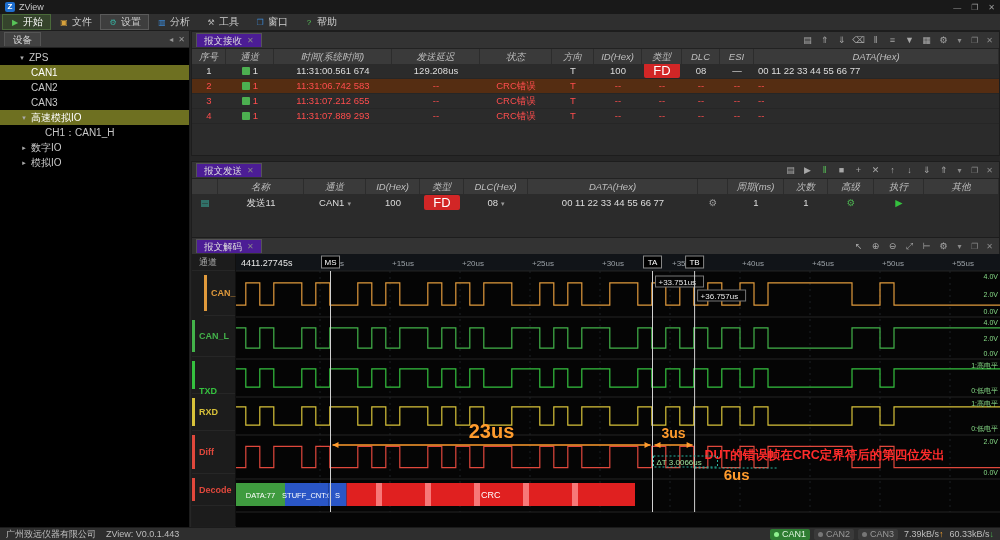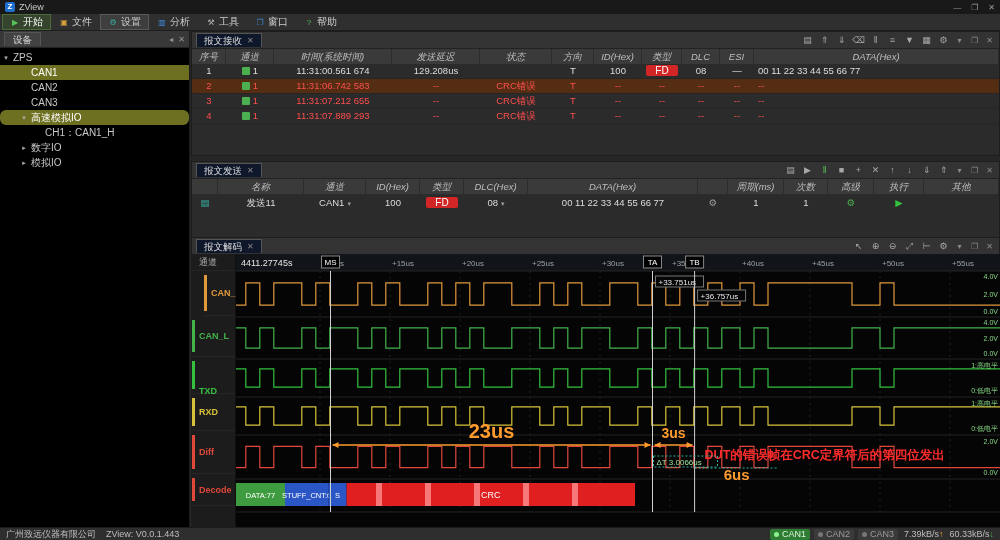--- a/index.html
+++ b/index.html
@@ -25,36 +25,36 @@
   #tree{padding-top:2px;}
   .tree-item{height:15px;line-height:15px;display:flex;align-items:center;gap:3px;color:#c8c8c8;white-space:nowrap;}
   .tree-item.selected{background:#6e7021;color:#fff;}
   .expander{width:8px;font-size:7px;color:#aaa;text-align:center;}
   
   .panel{position:absolute;left:191px;right:0;background:#2b2b2b;box-sizing:border-box;border:1px solid #1d1d1d;}
   #panel-receive{top:31px;height:125px;}
   #panel-send{top:161px;height:79px;}
   #panel-decode{top:237px;height:290px;background:#161616;}
   .tabbar{height:16px;background:#333;display:flex;align-items:center;padding:0 4px;border-bottom:1px solid #222;}
-  .tab{background:#0f172a;border:1px solid #555;border-bottom:none;padding:0 7px;height:13px;line-height:13px;display:flex;gap:5px;align-items:center;font-size:9.5px;color:#ddd;}
+  .tab{background:#4c1d95;border:1px solid #555;border-bottom:none;padding:0 7px;height:13px;line-height:13px;display:flex;gap:5px;align-items:center;font-size:9.5px;color:#ddd;}
   .tclose{color:#888;font-size:8px;}
   .tb-icons{margin-left:auto;display:flex;gap:4px;align-items:center;}
   .tbi{width:13px;height:12px;line-height:12px;text-align:center;color:#a8a8a8;font-size:9px;}
   .pc{width:11px;text-align:center;color:#8a8a8a;font-size:8px;}
   
   .thead{display:grid;background:#3a3a3a;color:#bdbdbd;height:15px;line-height:15px;text-align:center;font-size:9.5px;}
   .thead div{border-right:1px solid #2c2c2c;overflow:hidden;white-space:nowrap;font-style:italic;}
   #recv-head,.trow{grid-template-columns:34px 48px 118px 88px 72px 42px 48px 40px 38px 34px 1fr;}
   .trow{display:grid;height:14px;line-height:14px;text-align:center;color:#ddd;font-size:9.5px;border-bottom:1px solid #262626;}
   .trow div{overflow:hidden;white-space:nowrap;}
   .trow .l{text-align:left;padding-left:4px;}
   .trow.err{color:#ff4d4d;}
   .trow.sel{background:#552d12;}
   .chip{display:inline-block;width:8px;height:8px;background:#4caf50;border-radius:1px;margin-right:3px;vertical-align:-1px;}
-  .fd{background:#d22626;color:#fff;border-radius:2px;padding:0 9px;font-size:10px;}
+  .fd{background:#d22626;color:#fff;border-radius:2px;padding:0 9px;font-size:13px;}
   #send-head,.srow{grid-template-columns:26px 86px 62px 54px 44px 64px 170px 30px 56px 44px 46px 50px 1fr;}
   .srow{display:grid;height:17px;line-height:17px;text-align:center;color:#ddd;font-size:9.5px;}
   .srow div{overflow:hidden;white-space:nowrap;}
   .caret{color:#9a9a9a;font-size:7px;margin-left:3px;}
   
   .wave-wrap{position:absolute;left:0;right:0;top:16px;bottom:0;}
   #wave-labels{position:absolute;left:0;top:0;width:44px;bottom:0;background:#1c1c1c;border-right:1px solid #101010;box-sizing:border-box;}
   .wl{position:relative;border-bottom:1px solid #262626;display:flex;align-items:center;box-sizing:border-box;}
   .wl .bar{position:absolute;left:0;top:4px;bottom:4px;width:3px;}
   .wl .nm{margin-left:7px;font-size:9px;font-weight:bold;}
@@ -118,37 +118,37 @@
 
   <div class="sidebar">
     <div class="side-tabbar">
       <span class="side-tab">设备</span>
       <span class="side-icons" id="side-icons">
           <span>◂</span>
           <span>✕</span>
         </span>
     </div>
     <div id="tree">
-        <div class="tree-item" style="padding-left: 2px;">
+        <div class="tree-item" style="padding-left: 18px;">
           <span class="expander">▾</span>
           <span>ZPS</span>
         </div>
         <div class="tree-item selected" style="padding-left: 20px;">
           <span class="expander"></span>
           <span>CAN1</span>
         </div>
         <div class="tree-item" style="padding-left: 20px;">
           <span class="expander"></span>
           <span>CAN2</span>
         </div>
         <div class="tree-item" style="padding-left: 20px;">
           <span class="expander"></span>
           <span>CAN3</span>
         </div>
-        <div class="tree-item selected" style="padding-left: 20px; border-radius: 6px;">
+        <div class="tree-item selected" style="padding-left: 20px;">
           <span class="expander">▾</span>
           <span>高速模拟IO</span>
         </div>
         <div class="tree-item" style="padding-left: 34px;">
           <span class="expander"></span>
           <span>CH1：CAN1_H</span>
         </div>
         <div class="tree-item" style="padding-left: 20px;">
           <span class="expander">▸</span>
           <span>数字IO</span>

